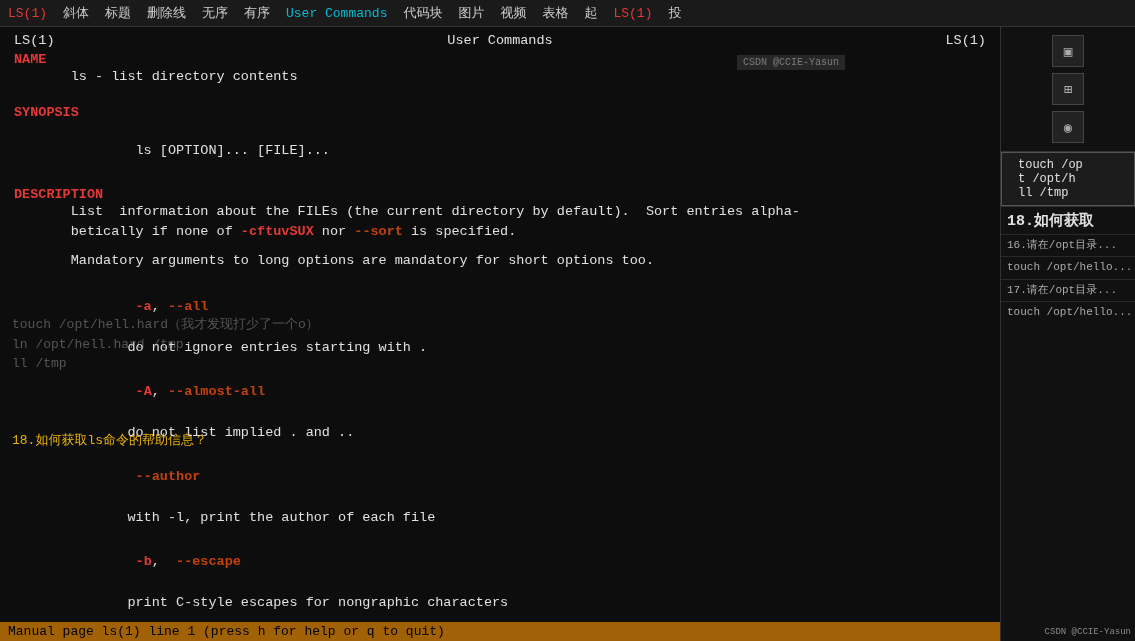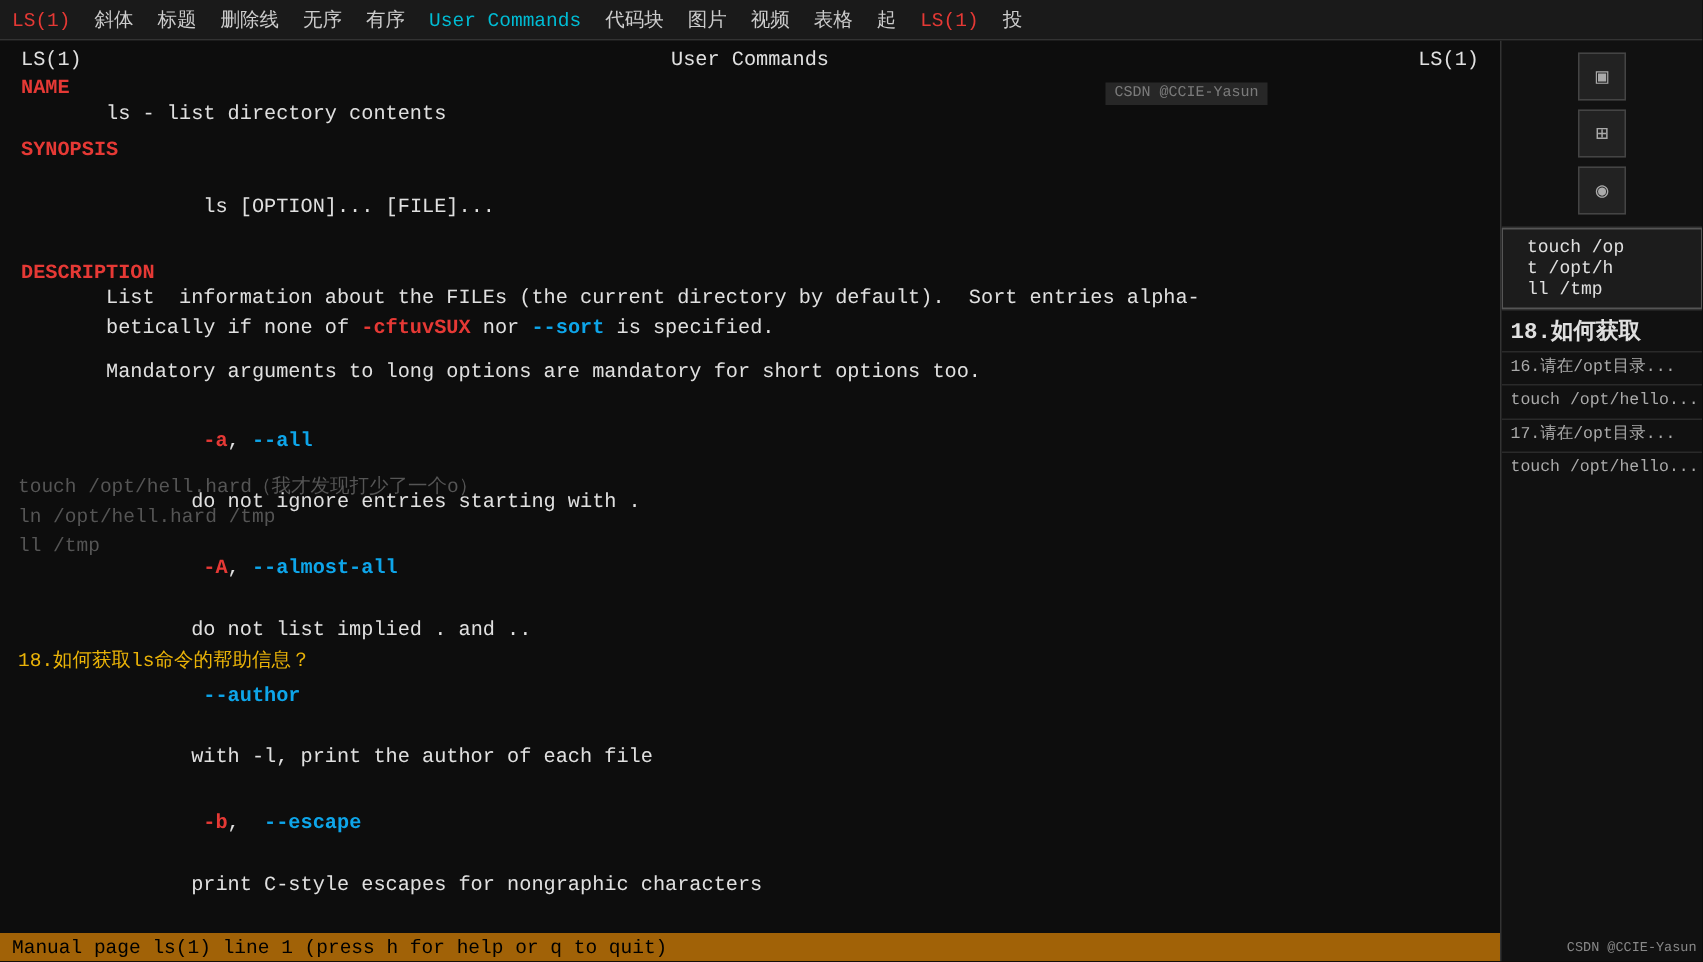--- a/index.html
+++ b/index.html
@@ -63,21 +63,21 @@
       line-height: 1.5;
       white-space: pre;
     }
 
     .option-name {
       color: #e53935;
       font-weight: bold;
     }
 
     .option-long {
-      color: #0ea5e9;
+      color: #c2410c;
       font-weight: bold;
     }
 
     
     .status-bar {
       background: #a16207;
       color: #000;
       font-size: 13px;
       padding: 2px 8px;
       flex-shrink: 0;
@@ -192,21 +192,21 @@
         <span>LS(1)</span>
         <span>User Commands</span>
         <span>LS(1)</span>
       </div>
 
       <div style="position:absolute; top:28px; right:155px; background:#333; color:#aaa; font-size:10px; padding:2px 6px; opacity:0.7;">CSDN @CCIE-Yasun</div>
 
       <div class="section-name" style="margin-top:4px;">NAME</div>
       <div class="man-line">       ls - list directory contents</div>
 
-      <div class="section-name" style="margin-top:6px;">SYNOPSIS</div>
+      <div class="section-name" style="margin-top:18px;">SYNOPSIS</div>
       <div class="man-line">
         <span>       ls [</span><span style="text-align:center;">OPTION</span><span>]... [</span><span style="">FILE</span><span>]...</span>
       </div>
 
       <div class="section-name" style="margin-top:6px;">DESCRIPTION</div>
       <div class="man-line">       List  information about the FILEs (the current directory by default).  Sort entries alpha-</div>
       <div class="man-line">       betically if none of <span class="option-name">-cftuvSUX</span> nor <span class="option-long">--sort</span> is specified.</div>
 
       <div style="height:8px;"></div>
       <div class="man-line">       Mandatory arguments to long options are mandatory for short options too.</div>

